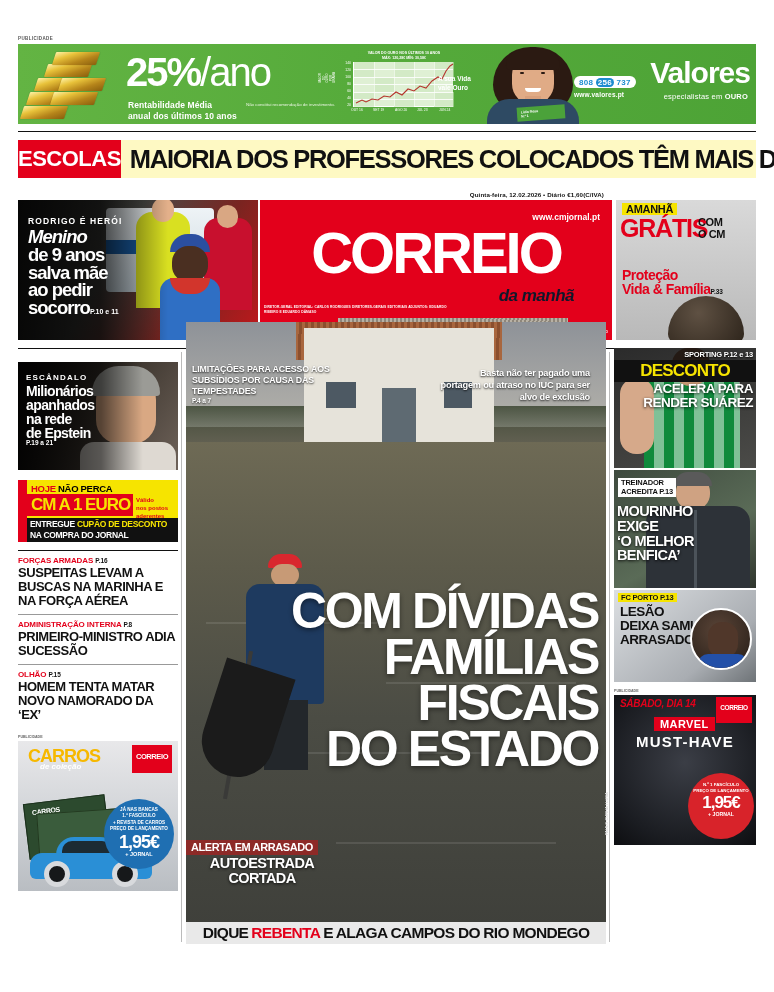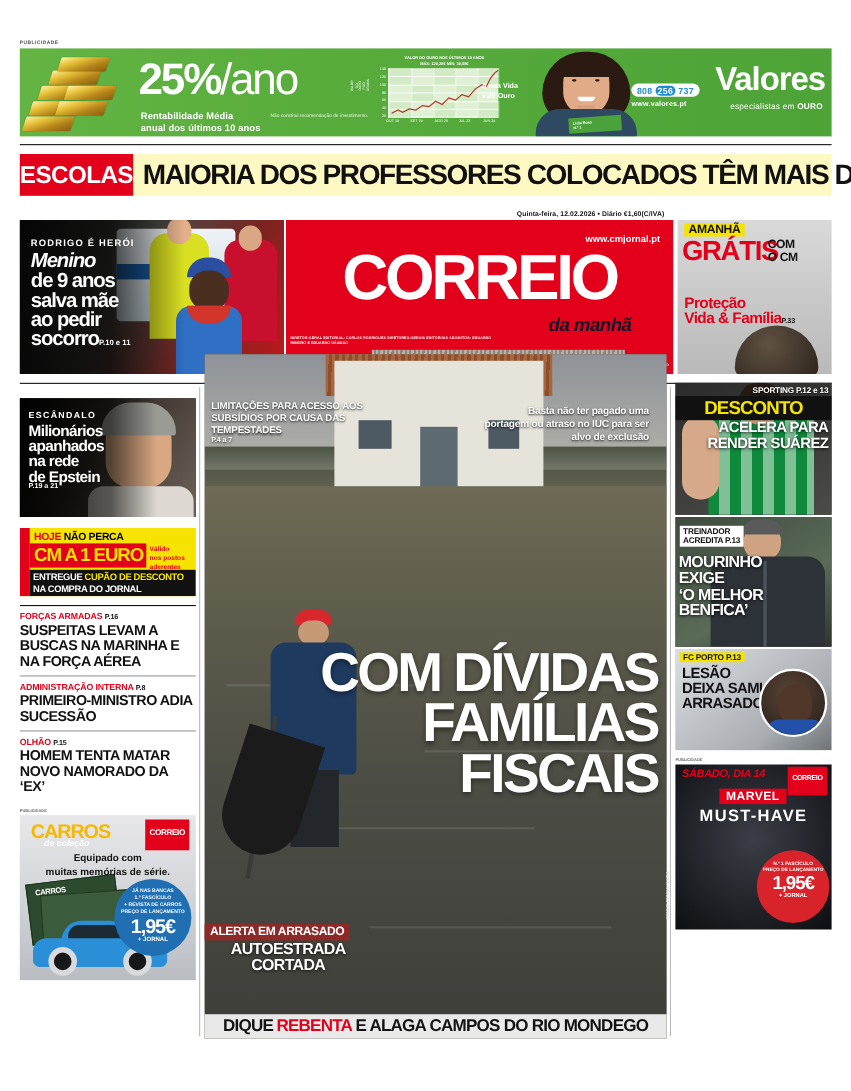--- a/index.html
+++ b/index.html
@@ -689,24 +689,20 @@
         <div class="ca-win"></div>
         <div class="ca-body"></div>
         <div class="ca-wheel" style="left:14px;"></div>
         <div class="ca-wheel" style="left:82px;"></div>
       </div>
       <div class="ca-title">CARROS</div>
       <div class="ca-sub">de coleção</div>
       <div class="ca-logo">
           <span>CORREIO</span>
         </div>
-      <div class="ca-claim">
-        <div>Equipado com</div>
-        <div>muitas memórias de série.</div>
-      </div>
       <div class="ca-badge">
         <div class="t1">JÁ NAS BANCAS</div>
         <div class="t1">1.º FASCÍCULO</div>
         <div class="t1">+ REVISTA DE CARROS</div>
         <div class="t1">PREÇO DE LANÇAMENTO</div>
         <div class="t2">1,95€</div>
         <div class="t3">+ JORNAL</div>
       </div>
     </div>
   </div>
@@ -739,20 +735,21 @@
       <span>LIMITAÇÕES PARA ACESSO AOS SUBSÍDIOS POR CAUSA DAS TEMPESTADES</span>
       <div class="pg">P.4 a 7</div>
     </div>
 
     <div class="cap-right">Basta não ter pagado uma portagem ou atraso no IUC para ser alvo de exclusão</div>
 
     <div class="main-head">
       <div>COM DÍVIDAS</div>
       <div>FAMÍLIAS</div>
       <div>FISCAIS</div>
+      <div>DO ESTADO</div>
     </div>
 
     <div class="alerta-tag">ALERTA EM ARRASADO</div>
     <div class="alerta-sub">
       <div>AUTOESTRADA</div>
       <div>CORTADA</div>
     </div>
     <div class="photo-credit">PAULO CUNHA / LUSA</div>
   </div>
 

